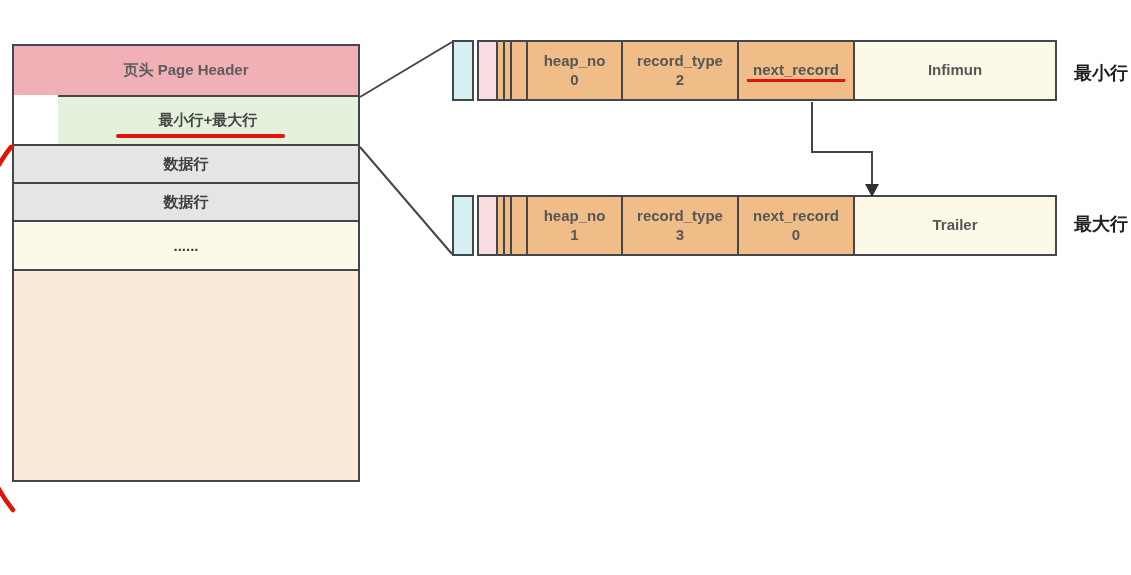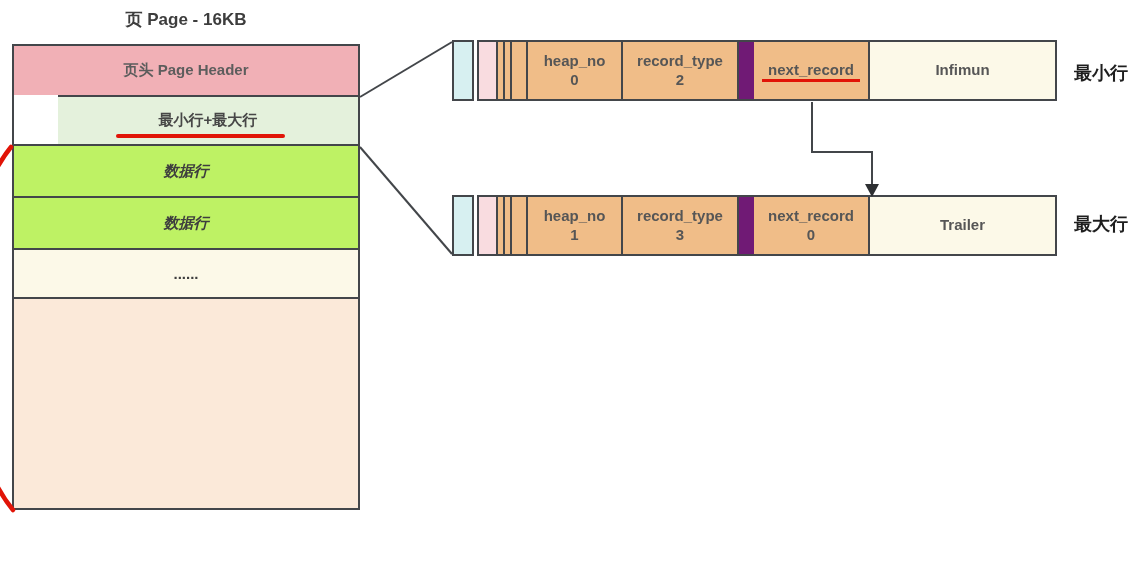--- a/index.html
+++ b/index.html
@@ -20,21 +20,21 @@
     border: 2px solid #43464a;
   }
   .page-row {
     display: flex; align-items: center; justify-content: center;
     font-size: 15px; font-weight: bold; color: #3e3e3e;
     border-top: 2px solid #43464a; text-align: center;
   }
   .page-row:first-child { border-top: none; }
   .row-header  { height: 49px; background: #f1b0b6; color: #5d5d5d; }
   .row-minmax  { height: 49px; background: #e4f1dc; color: #474747; margin-left: 44px; }
-  .row-data    { height: 52px; background: #bef264; font-style: italic; }
+  .row-data    { height: 38px; background: #e5e5e5; }
   .row-dots    { height: 49px; background: #fcf9e8; }
   .row-free    { height: 211px; background: #fbe9d9; }
   .row-trailer { height: 45px; background: #f0aab0; color: #5d5d5d; }
 
   
   .rec-cyan {
     position: absolute; width: 22px; height: 61px;
     background: #d7f0f1; border: 2px solid #43464a;
   }
   .rec-pink {
@@ -49,41 +49,40 @@
     border-right: 2px solid #43464a; background: #f0bd88;
     display: flex; flex-direction: column; align-items: center; justify-content: center;
     font-size: 15px; font-weight: bold; color: #565656; line-height: 1.25;
     text-align: center;
   }
   .rcell.strip-a { width: 7px; }
   .rcell.strip-b { width: 7px; }
   .rcell.strip-c { width: 16px; }
   .rcell.c-heap   { width: 95px; }
   .rcell.c-rtype  { width: 116px; }
-  .rcell.c-next   { width: 116px; margin-left: 15px; }
+  .rcell.c-next   { width: 116px; }
   .rcell.c-name   { flex: 1; border-right: none; background: #fcf9e8; }
   .red-underline { border-bottom: 3px solid #e11407; padding: 0 6px 1px 6px; }
 
   .side-label {
     position: absolute; left: 1074px; width: 60px;
     font-size: 18px; font-weight: bold; color: #1e1e1e; white-space: nowrap;
   }
 
   
   .overlay {
     position: absolute; left: 0; top: 0; width: 1131px; height: 575px;
     pointer-events: none; z-index: 5;
   }
 </style>
 </head>
 <body>
 
 <div class="canvas">
 
-  <div class="page-title">页 Page - 16KB</div>
 
   <div class="page-column">
     <div class="page-row row-header">页头 Page Header</div>
     <div class="page-row row-minmax">最小行+最大行</div>
     <div class="page-row row-data">数据行</div>
     <div class="page-row row-data">数据行</div>
     <div class="page-row row-dots">......</div>
     <div class="page-row row-free"></div>
   </div>
 

